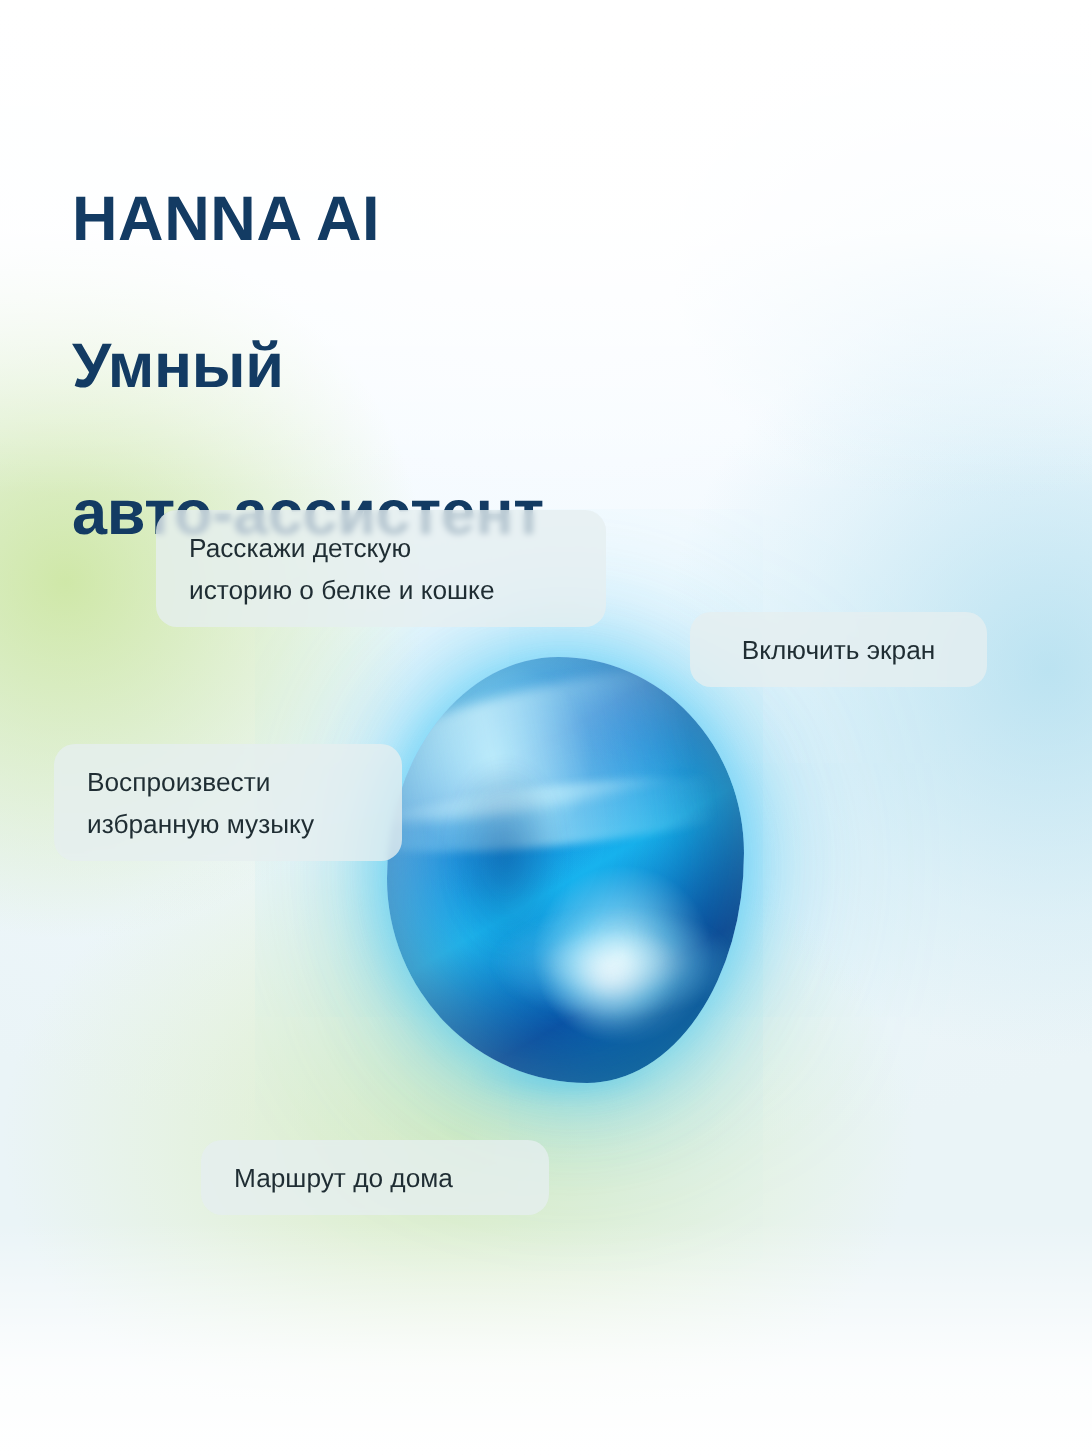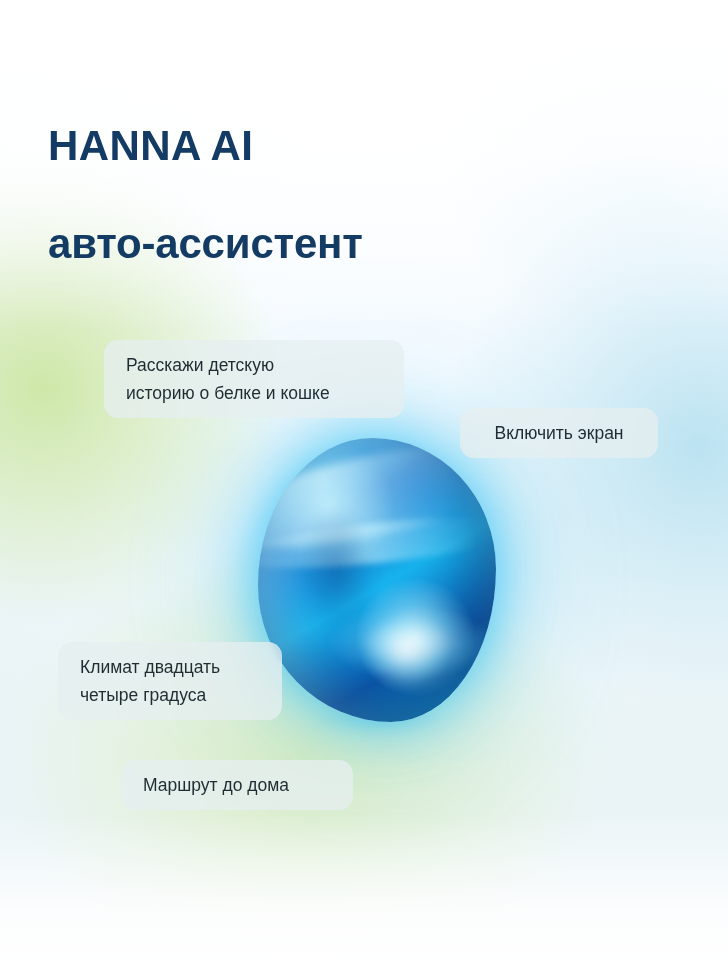--- a/index.html
+++ b/index.html
@@ -172,53 +172,54 @@
     padding: 11px 22px;
     white-space: pre-line;
     backdrop-filter: blur(2px);
   }
 
   .b-story    { left: 104px; top: 340px;  width: 300px; }
   .b-screen   { left: 460px; top: 408px;  width: 198px; text-align: center; }
   .b-music    { left: 36px;  top: 496px;  width: 232px; }
   .b-remind   { left: 486px; top: 556px;  width: 206px; }
   .b-climate  { left: 58px;  top: 642px;  width: 224px; }
-  .b-route    { left: 121px; top: 760px;  width: 232px; }
+  .b-route    { left: 134px; top: 760px;  width: 232px; }
   .b-places   { left: 428px; top: 738px;  width: 220px; }
 </style>
 </head>
 <body>
 
 <div id="poster">
 
   <div class="bg-layer bg-base"></div>
   <div class="bg-layer bg-green-left"></div>
   <div class="bg-layer bg-green-bottom"></div>
   <div class="bg-layer bg-cyan-right"></div>
   <div class="bg-layer bg-cyan-topright"></div>
   <div class="bg-layer bg-top-white"></div>
   <div class="bg-layer bg-bottom-white"></div>
 
   <div class="headline">
     <span class="line1">HANNA AI</span>
+    <span class="line2">Умный</span>
     <span class="line3">авто-ассистент</span>
   </div>
 
   <div class="orb-wrap">
     <div class="orb-glow"></div>
     <div class="orb-shadow"></div>
     <div class="orb">
       <div class="swirl s1"></div>
       <div class="swirl s2"></div>
       <div class="swirl s4"></div>
       <div class="swirl s3"></div>
       <div class="swirl s5"></div>
     </div>
   </div>
 
   <div class="bubble b-story">Расскажи детскую
 историю о белке и кошке</div>
   <div class="bubble b-screen">Включить экран</div>
-  <div class="bubble b-climate">Климат двадцать
-четыре градуса</div>
+  <div class="bubble b-music">Воспроизвести
+избранную музыку</div>
   <div class="bubble b-route">Маршрут до дома</div>
 
 </div>
 
 </body></html>

